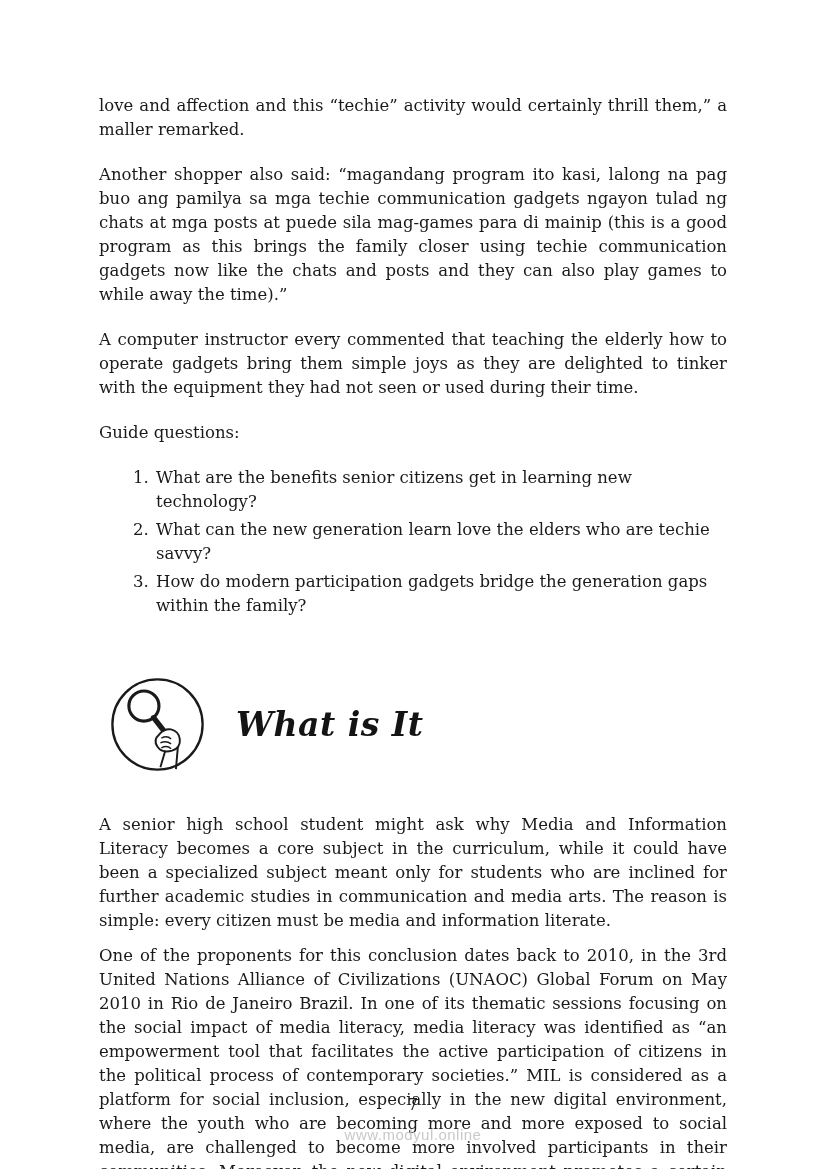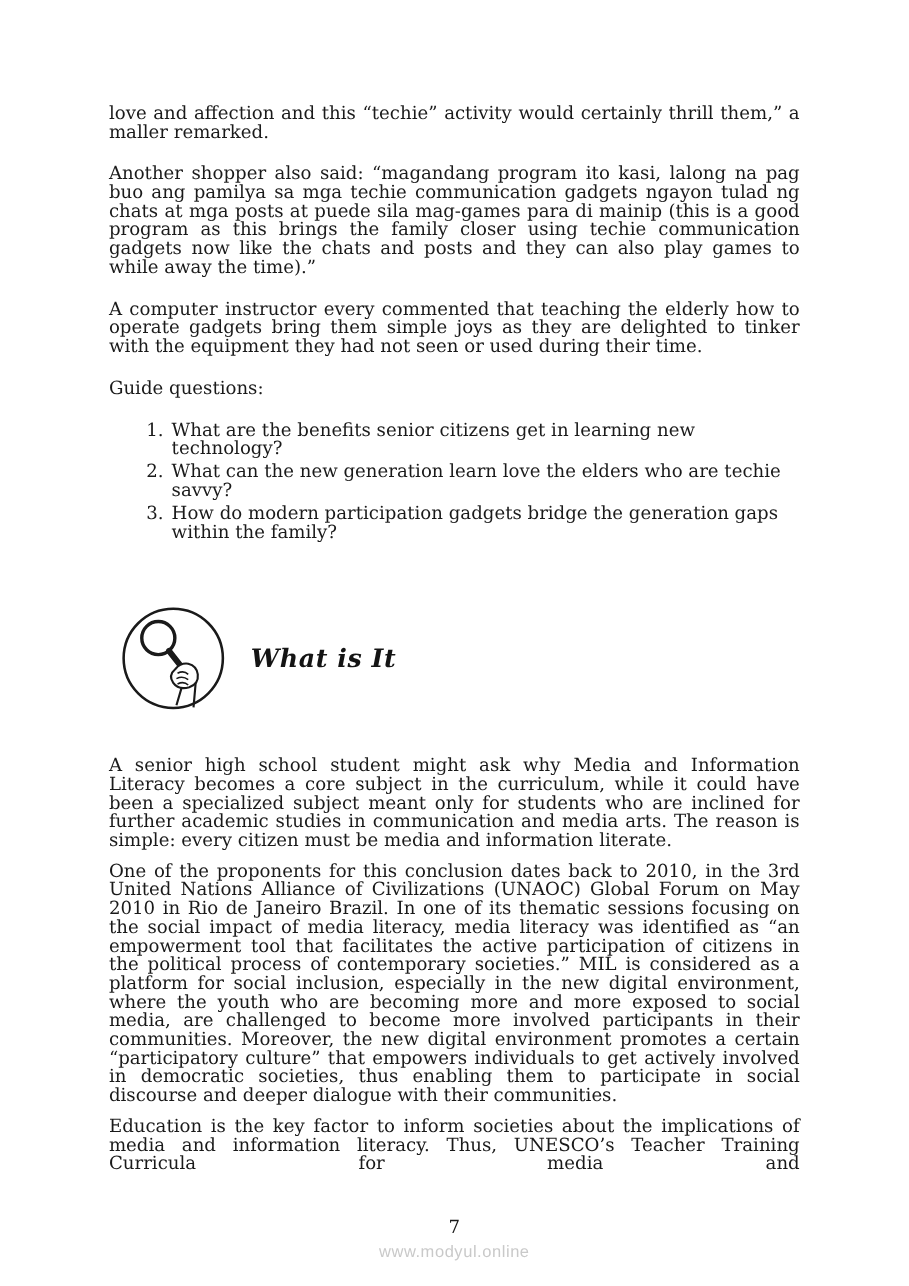--- a/index.html
+++ b/index.html
@@ -9,21 +9,21 @@
   }
   .page {
     position: relative;
     width: 826px;
     height: 1169px;
     margin: 0 auto;
     background: #ffffff;
     color: #1a1a1a;
     font-family: "DejaVu Serif", "Liberation Serif", serif;
     font-size: 16.5px;
-    line-height: 17px;
+    line-height: 24px;
     overflow: hidden;
     box-sizing: border-box;
     padding: 94px 99px 0 99px;
   }
   .para {
     margin: 0 0 21px 0;
   }
   .justify {
     text-align: justify;
   }
@@ -44,23 +44,23 @@
     align-items: center;
     margin: 58px 0 40px 10px;
   }
   .icon-wrap {
     width: 97px;
     height: 97px;
     flex: 0 0 auto;
     display: block;
   }
   .section-title {
-    margin: 0 0 0 22px;
+    margin: 0 0 0 30px;
     font-family: "DejaVu Serif", "Liberation Serif", serif;
-    font-size: 23px;
+    font-size: 33px;
     font-weight: bold;
     font-style: italic;
     letter-spacing: 0.5px;
     color: #141414;
   }
   .body-para {
     margin: 0 0 11px 0;
   }
   .footer {
     position: absolute;

